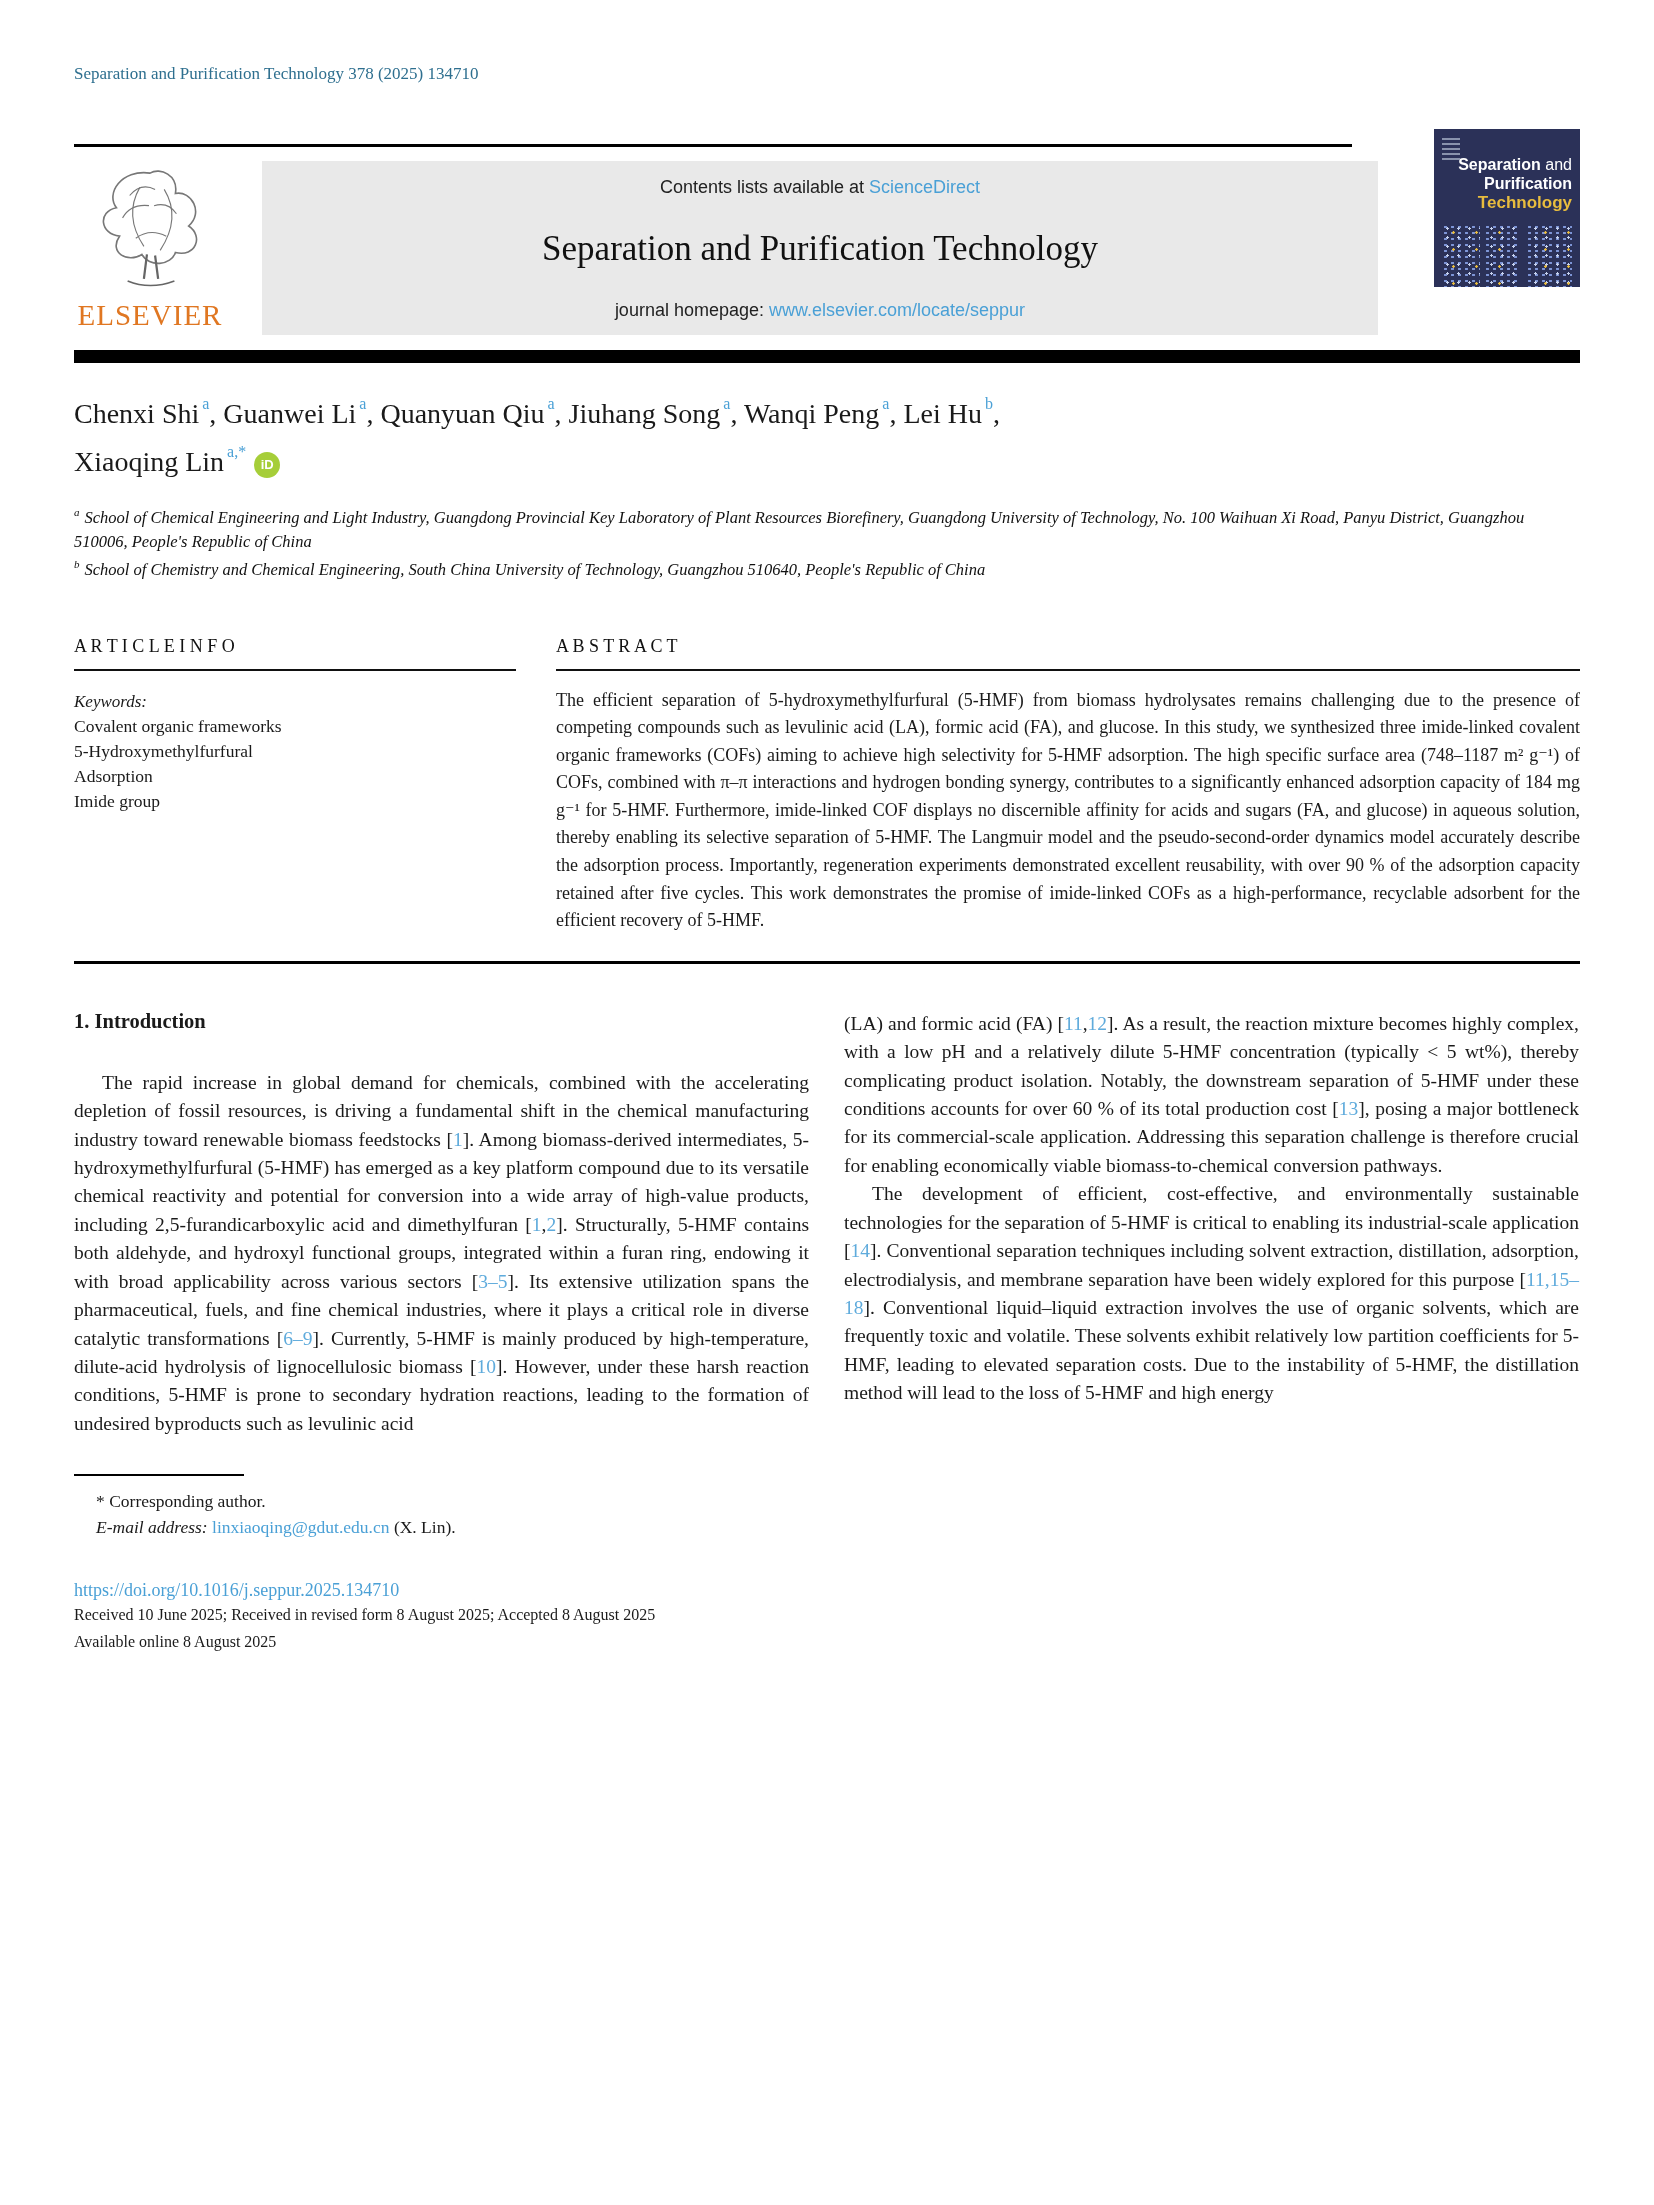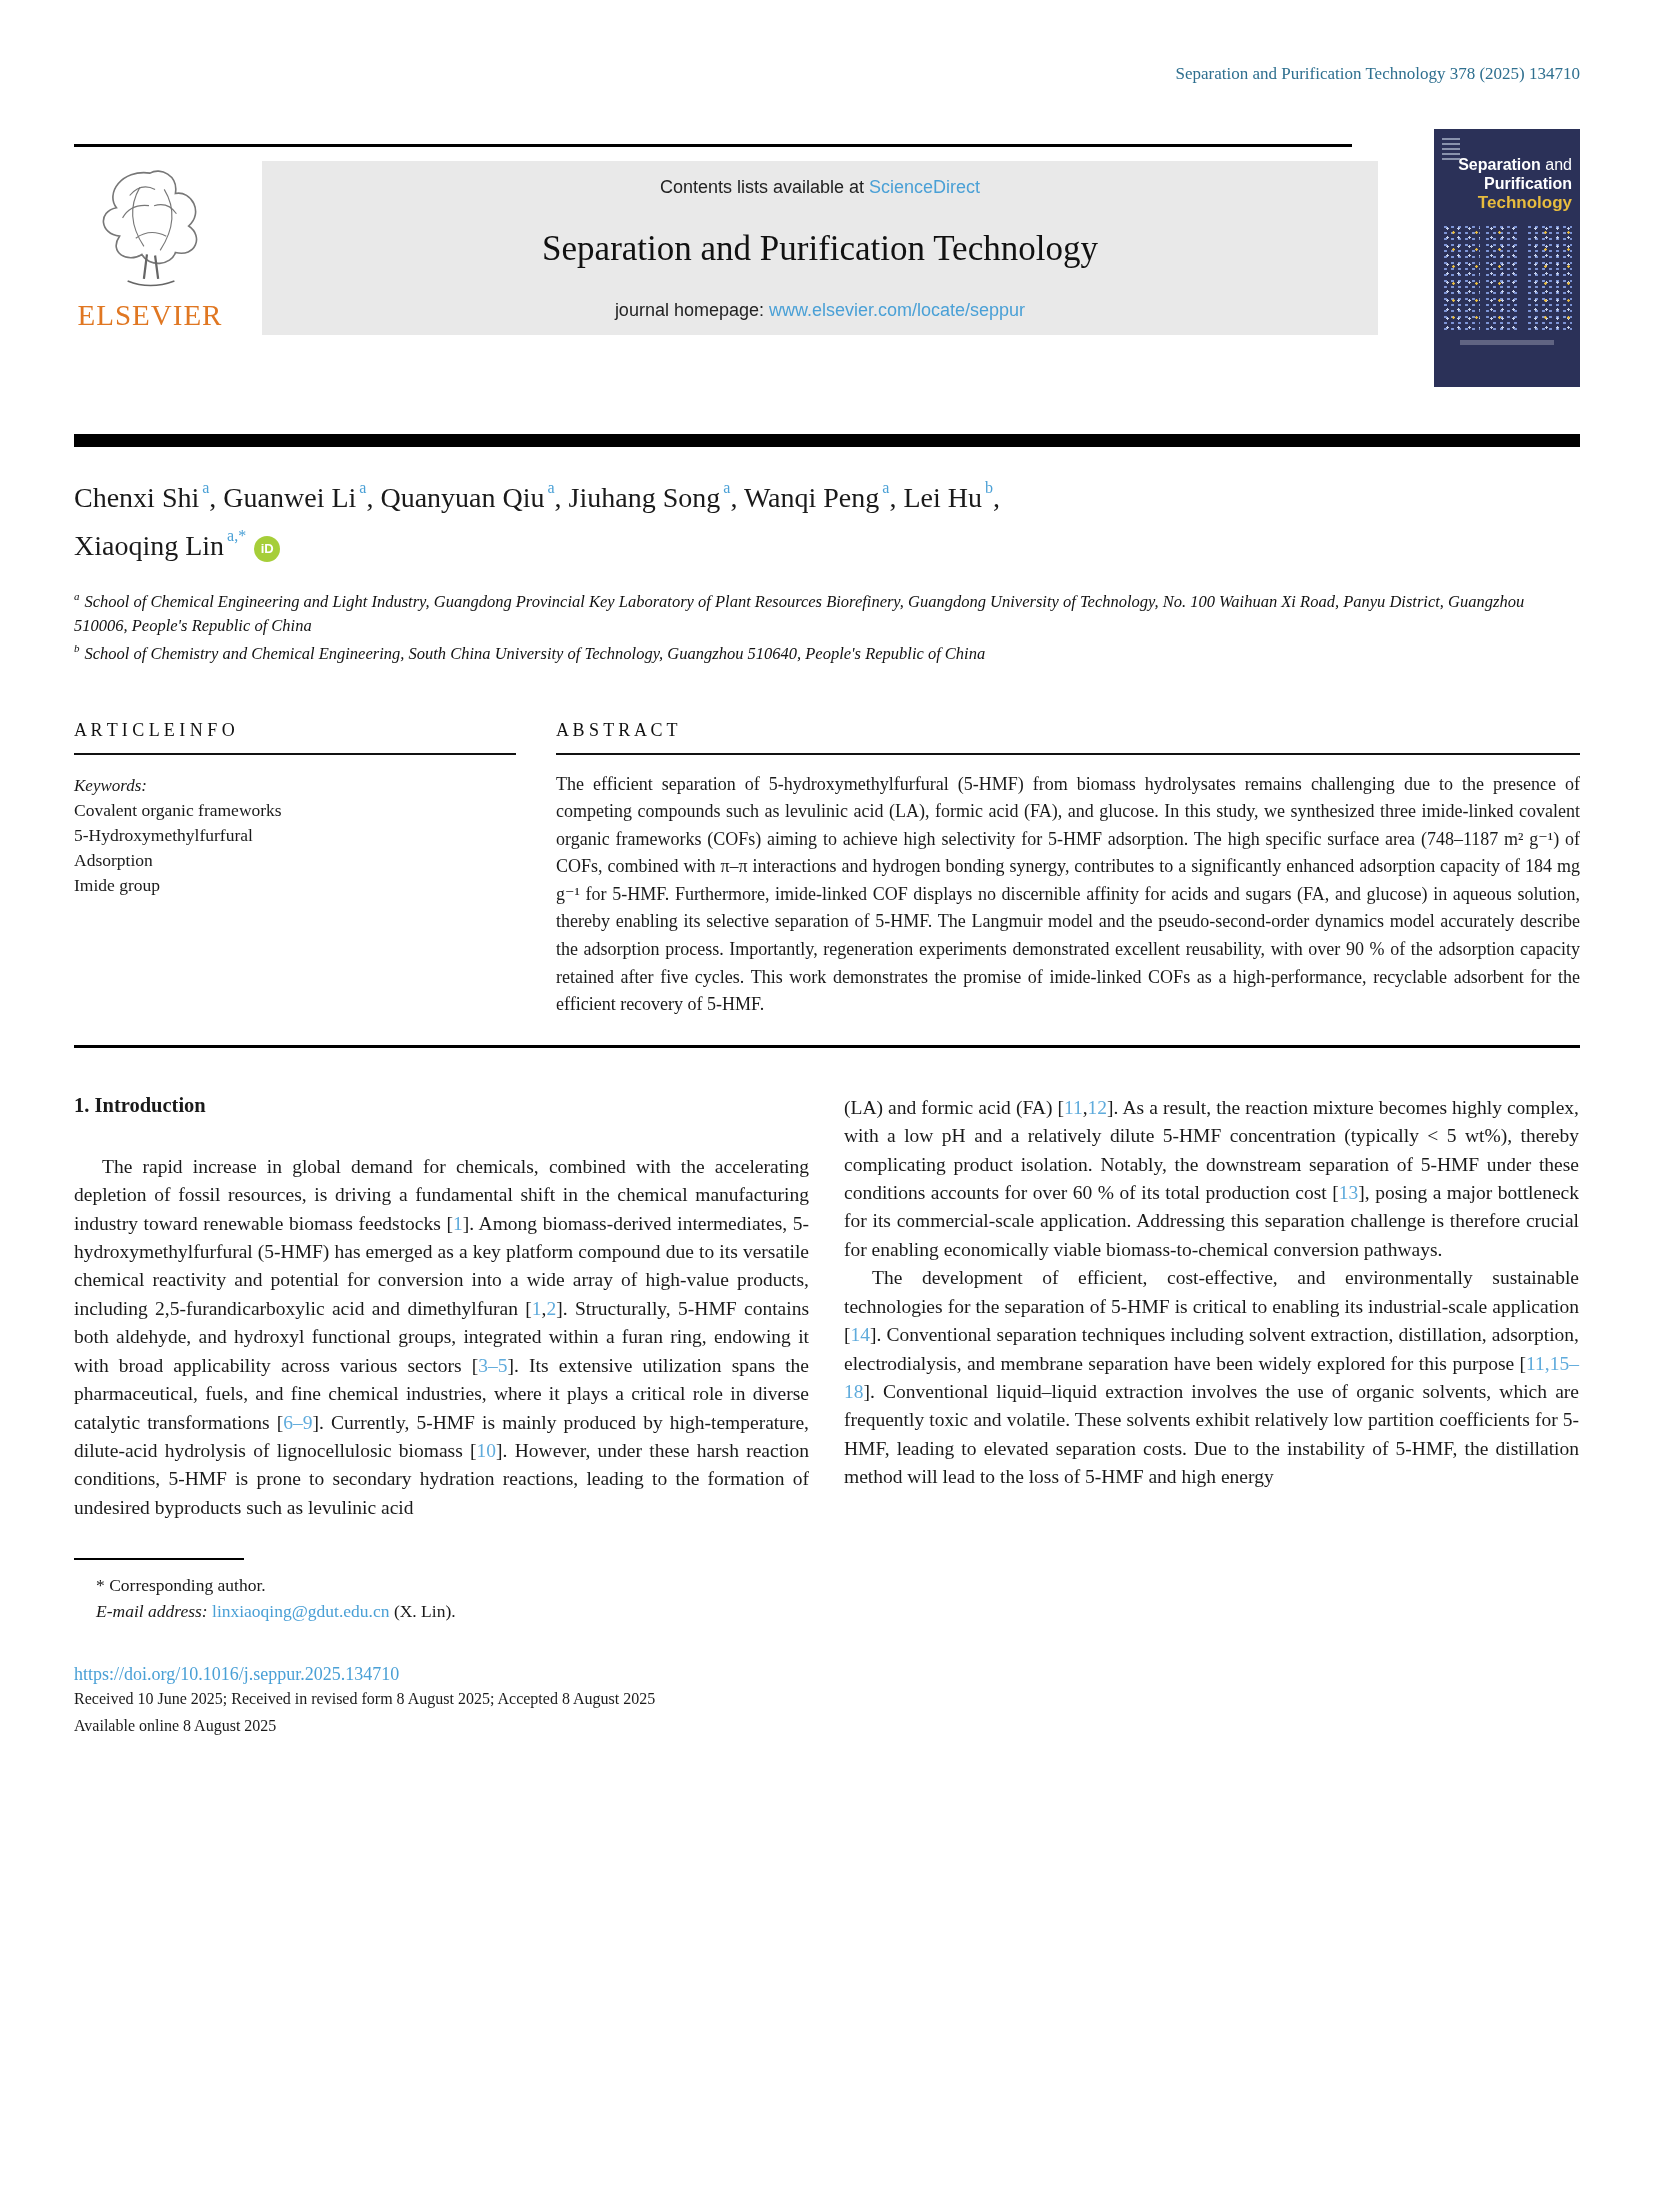--- a/index.html
+++ b/index.html
@@ -11,21 +11,21 @@
     background: #ffffff;
     overflow: hidden;
     font-family: "Liberation Serif", "DejaVu Serif", serif;
     color: #1a1a1a;
   }
   .content { padding: 0 74px; }
 
   
   .citation {
     margin-top: 64px;
-    text-align: right;
+    text-align: left;
     font-size: 17px;
     color: var(--citation, #2E6F8F);
   }
   .top-rule { margin-top: 60px; margin-right: 228px; height: 3px; background: #000; }
   .masthead { margin-top: 14px; display: flex; align-items: flex-start; }
   .logo-col { width: 152px; flex: none; text-align: center; padding-top: 4px; }
   .tree-svg { display: block; margin: 0 auto; }
   .wordmark {
     margin-top: 12px;
     font-size: 29px; letter-spacing: 1px;
@@ -38,21 +38,21 @@
     display: flex; flex-direction: column; justify-content: space-between;
     text-align: center; padding: 16px 10px 14px 10px;
   }
   .contents-line, .homepage-line {
     font-family: "Liberation Sans", sans-serif;
     font-size: 18px; color: #222;
   }
   .jtitle { font-size: 35px; color: #111; }
   .link { color: var(--link, #4AA0D6); text-decoration: none; cursor: pointer; }
   .cover {
-    flex: none; width: 146px; height: 258px;
+    flex: none; width: 146px; height: 158px;
     margin-left: 56px; position: relative; top: -32px;
     background: var(--coverbg, #2B3158);
     padding: 26px 8px 8px 8px;
     overflow: hidden;
   }
   .cover-mark {
     position: absolute; top: 7px; left: 8px; width: 18px; height: 24px;
     background: repeating-linear-gradient(0deg, #9aa4bb 0 2px, transparent 2px 5px);
     opacity: .85;
   }

